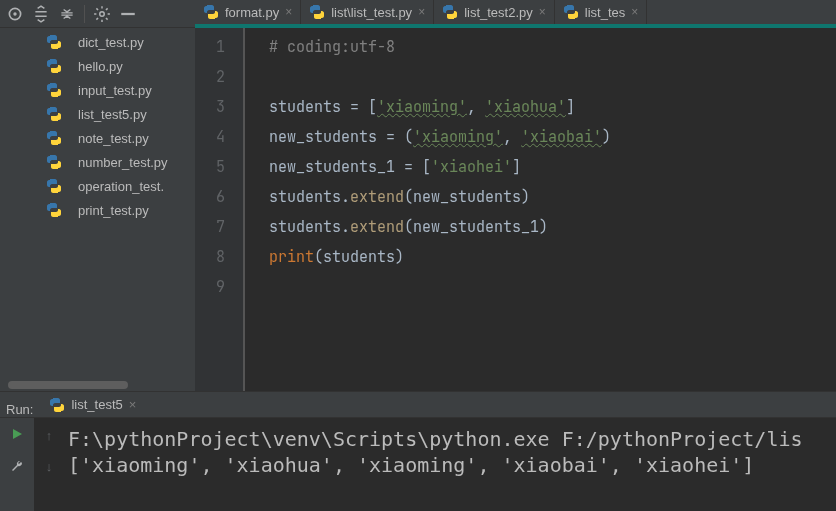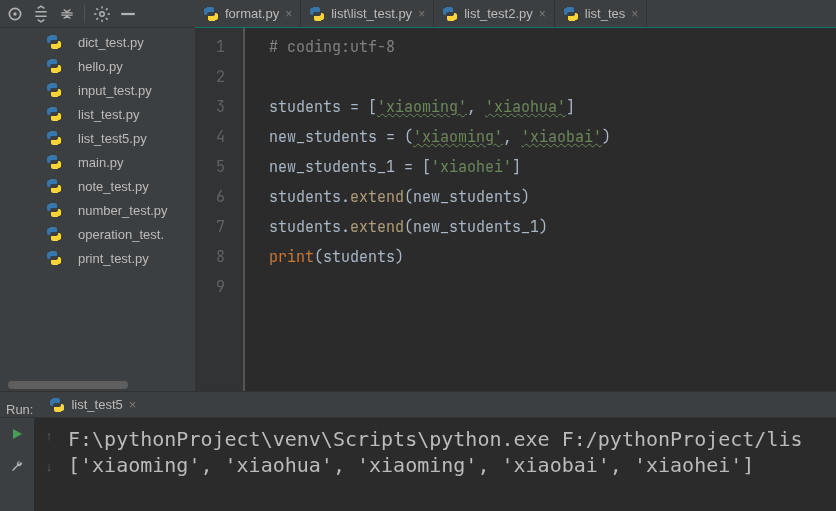--- a/index.html
+++ b/index.html
@@ -75,21 +75,21 @@
   display: flex;
   flex-direction: column;
   min-width: 0;
   background: #2b2b2b;
 }
 .tabs {
   height: 28px;
   background: #3c3f41;
   display: flex;
   align-items: stretch;
-  border-bottom: 1px solid #0f766e;
+  border-bottom: 4px solid #0f766e;
 }
 .tab {
   display: flex;
   align-items: center;
   padding: 0 8px;
   gap: 6px;
   color: #bbbbbb;
   border-right: 1px solid #323232;
   white-space: nowrap;
 }
@@ -242,35 +242,21 @@
             <path d="M5 1h4c1 0 2 1 2 2v3H6c-1 0-2 1-2 2v1H3c-1 0-2-1-2-2V4c0-1 1-2 2-2h1V1z" fill="#3776ab"></path>
             <path d="M11 15H7c-1 0-2-1-2-2v-3h5c1 0 2-1 2-2V7h1c1 0 2 1 2 2v3c0 1-1 2-2 2h-1v1z" fill="#ffd43b"></path>
           </svg>
           <span>input_test.py</span>
         </div>
         <div class="file-item">
           <svg class="py-icon" viewBox="0 0 16 16">
             <path d="M5 1h4c1 0 2 1 2 2v3H6c-1 0-2 1-2 2v1H3c-1 0-2-1-2-2V4c0-1 1-2 2-2h1V1z" fill="#3776ab"></path>
             <path d="M11 15H7c-1 0-2-1-2-2v-3h5c1 0 2-1 2-2V7h1c1 0 2 1 2 2v3c0 1-1 2-2 2h-1v1z" fill="#ffd43b"></path>
           </svg>
-          <span>list_test.py</span>
-        </div>
-        <div class="file-item">
-          <svg class="py-icon" viewBox="0 0 16 16">
-            <path d="M5 1h4c1 0 2 1 2 2v3H6c-1 0-2 1-2 2v1H3c-1 0-2-1-2-2V4c0-1 1-2 2-2h1V1z" fill="#3776ab"></path>
-            <path d="M11 15H7c-1 0-2-1-2-2v-3h5c1 0 2-1 2-2V7h1c1 0 2 1 2 2v3c0 1-1 2-2 2h-1v1z" fill="#ffd43b"></path>
-          </svg>
           <span>list_test5.py</span>
-        </div>
-        <div class="file-item">
-          <svg class="py-icon" viewBox="0 0 16 16">
-            <path d="M5 1h4c1 0 2 1 2 2v3H6c-1 0-2 1-2 2v1H3c-1 0-2-1-2-2V4c0-1 1-2 2-2h1V1z" fill="#3776ab"></path>
-            <path d="M11 15H7c-1 0-2-1-2-2v-3h5c1 0 2-1 2-2V7h1c1 0 2 1 2 2v3c0 1-1 2-2 2h-1v1z" fill="#ffd43b"></path>
-          </svg>
-          <span>main.py</span>
         </div>
         <div class="file-item">
           <svg class="py-icon" viewBox="0 0 16 16">
             <path d="M5 1h4c1 0 2 1 2 2v3H6c-1 0-2 1-2 2v1H3c-1 0-2-1-2-2V4c0-1 1-2 2-2h1V1z" fill="#3776ab"></path>
             <path d="M11 15H7c-1 0-2-1-2-2v-3h5c1 0 2-1 2-2V7h1c1 0 2 1 2 2v3c0 1-1 2-2 2h-1v1z" fill="#ffd43b"></path>
           </svg>
           <span>note_test.py</span>
         </div>
         <div class="file-item">
           <svg class="py-icon" viewBox="0 0 16 16">

